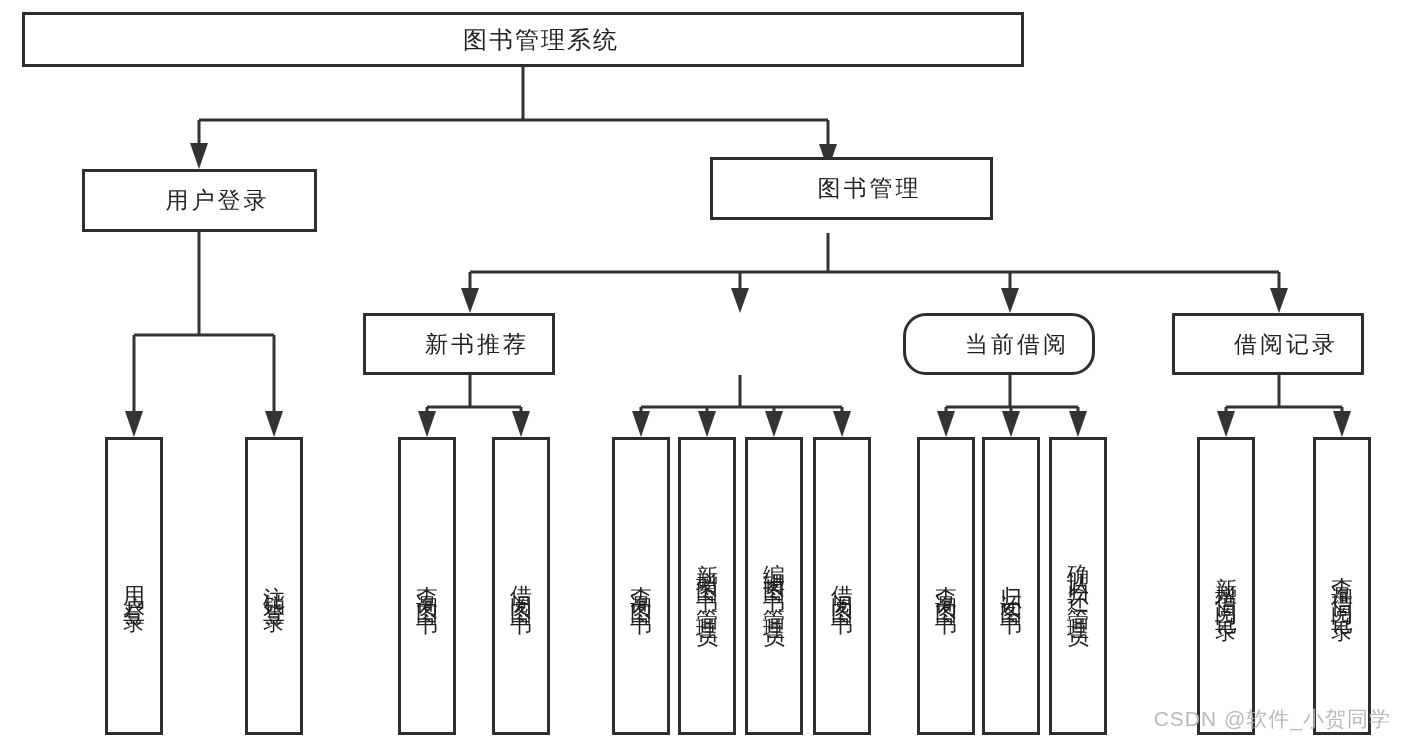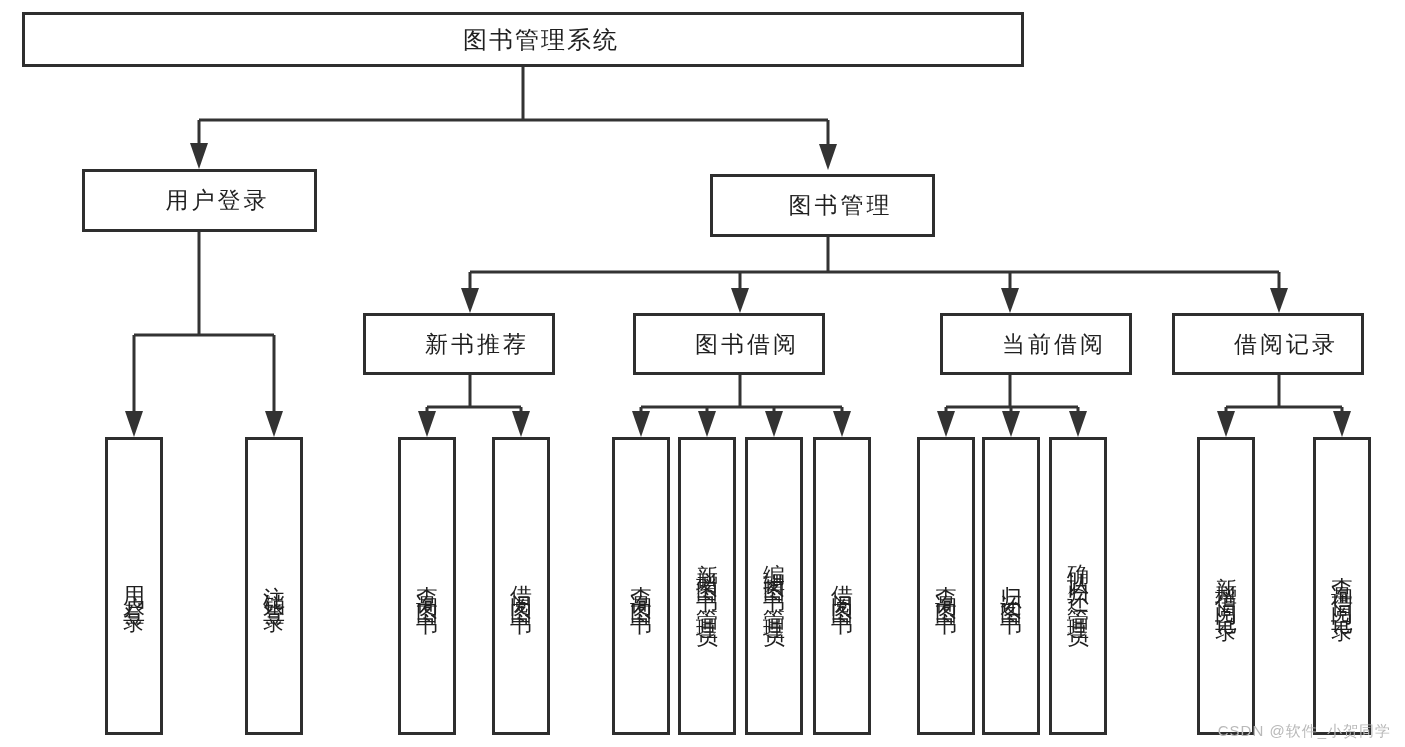--- a/index.html
+++ b/index.html
@@ -19,38 +19,38 @@
   #wires path{stroke:var(--line);stroke-width:3;fill:none;}
   #wires polygon{fill:var(--line);stroke:none;}
   .box{
     position:absolute;background:var(--box-fill);border:3px solid var(--box-border);
     box-sizing:border-box;display:flex;align-items:center;justify-content:center;
     color:var(--text);
   }
   .box-h{font-size:23px;letter-spacing:3px;white-space:nowrap;padding-left:36px;}
   .n-root{left:22px;top:12px;width:1002px;height:55px;font-size:24px;letter-spacing:2px;}
   .n-user-login{left:82px;top:169px;width:235px;height:63px;}
-  .n-book-mgmt{left:710px;top:174px;width:225px;height:63px;}
+  .n-book-mgmt{left:710px;top:157px;width:283px;height:63px;}
   .n-l3{top:313px;width:192px;height:62px;}
   .n-new-rec{left:363px;}
   .n-borrow{left:633px;}
-  .n-current{left:940px;}
+  .n-current{left:903px;border-radius:23px;}
   .n-records{left:1172px;}
   .leaf{
     top:437px;width:58px;height:298px;
     writing-mode:vertical-rl;font-size:22px;letter-spacing:9px;line-height:1;
   }
   .lf-1{left:105px;}  .lf-2{left:245px;}
   .lf-3{left:398px;}  .lf-4{left:492px;}
   .lf-5{left:612px;}  .lf-6{left:678px;}  .lf-7{left:745px;}  .lf-8{left:813px;}
   .lf-9{left:917px;}  .lf-10{left:982px;} .lf-11{left:1049px;}
   .lf-12{left:1197px;}.lf-13{left:1313px;}
   .watermark{
-    position:absolute;right:14px;bottom:6px;color:var(--watermark);
-    font-size:15px;letter-spacing:1px;white-space:nowrap;z-index:5;
+    position:absolute;right:14px;bottom:14px;color:var(--watermark);
+    font-size:21px;letter-spacing:1px;white-space:nowrap;z-index:5;
   }
 </style>
 </head>
 <body>
 
 <div id="stage">
 
   <svg id="wires" viewBox="0 0 1405 747" xmlns="http://www.w3.org/2000/svg" aria-hidden="true">
     <path d="
       M523 67 V120 M199 120 H828 M199 120 V148 M828 120 V149
@@ -80,21 +80,20 @@
     <polygon points="1217,411 1235,411 1226,437"></polygon>
     <polygon points="1333,411 1351,411 1342,437"></polygon>
   </svg>
 
   <div class="box box-h n-root">图书管理系统</div>
 
   <div class="box box-h n-user-login">用户登录</div>
   <div class="box box-h n-book-mgmt">图书管理</div>
 
   <div class="box box-h n-l3 n-new-rec">新书推荐</div>
-  <div class="box box-h n-l3 n-borrow">图书借阅</div>
   <div class="box box-h n-l3 n-current">当前借阅</div>
   <div class="box box-h n-l3 n-records">借阅记录</div>
 
   <div class="box leaf lf-1">用户登录</div>
   <div class="box leaf lf-2">注销登录</div>
 
   <div class="box leaf lf-3">查询图书</div>
   <div class="box leaf lf-4">借阅图书</div>
 
   <div class="box leaf lf-5">查询图书</div>

